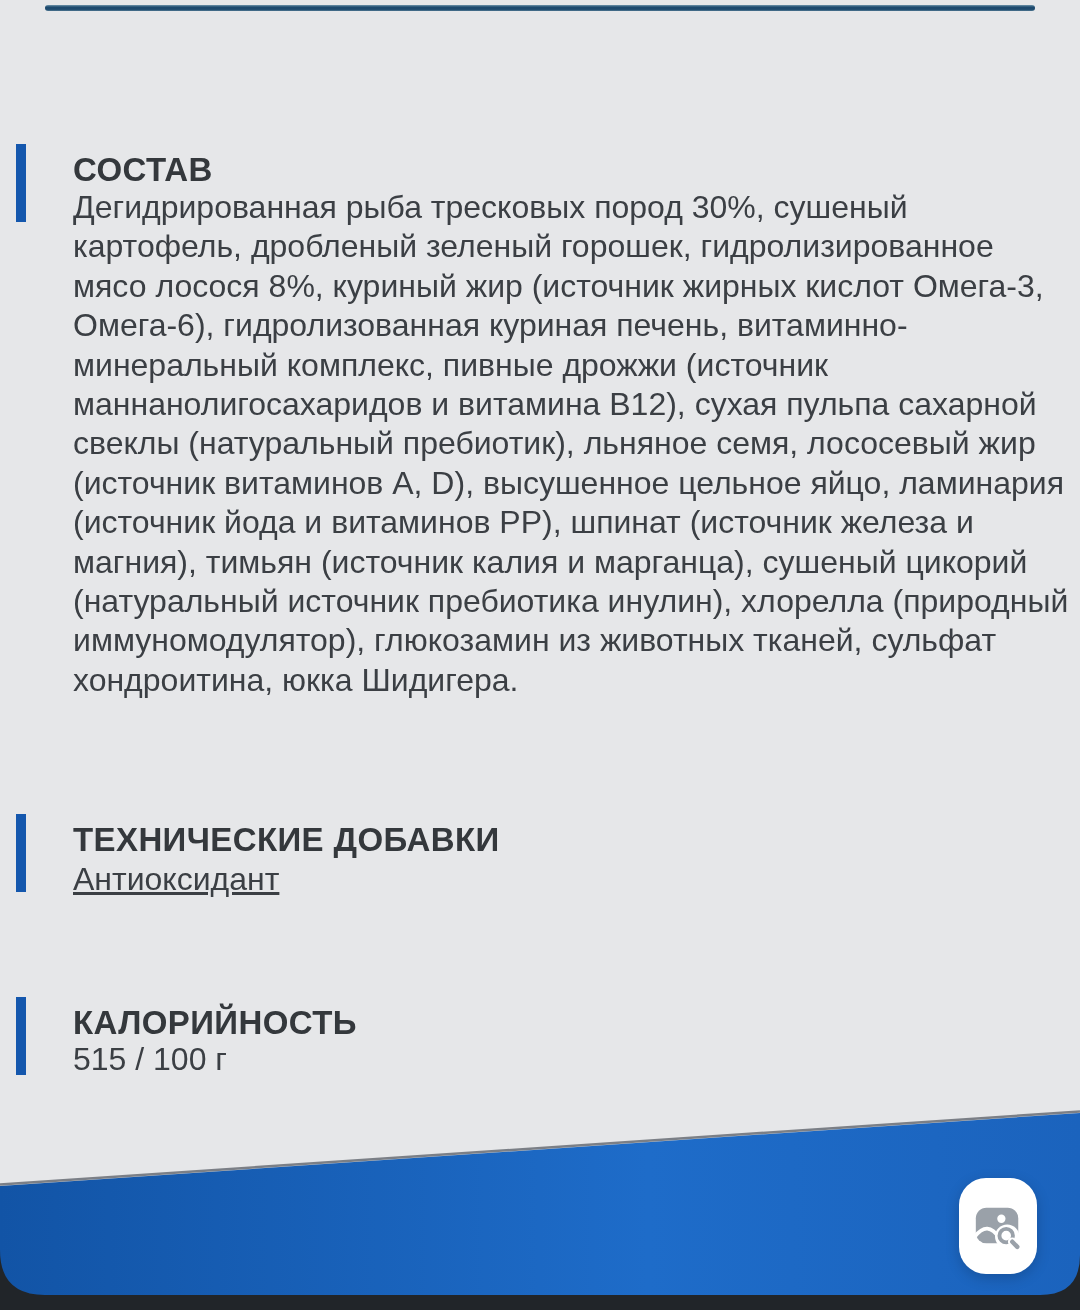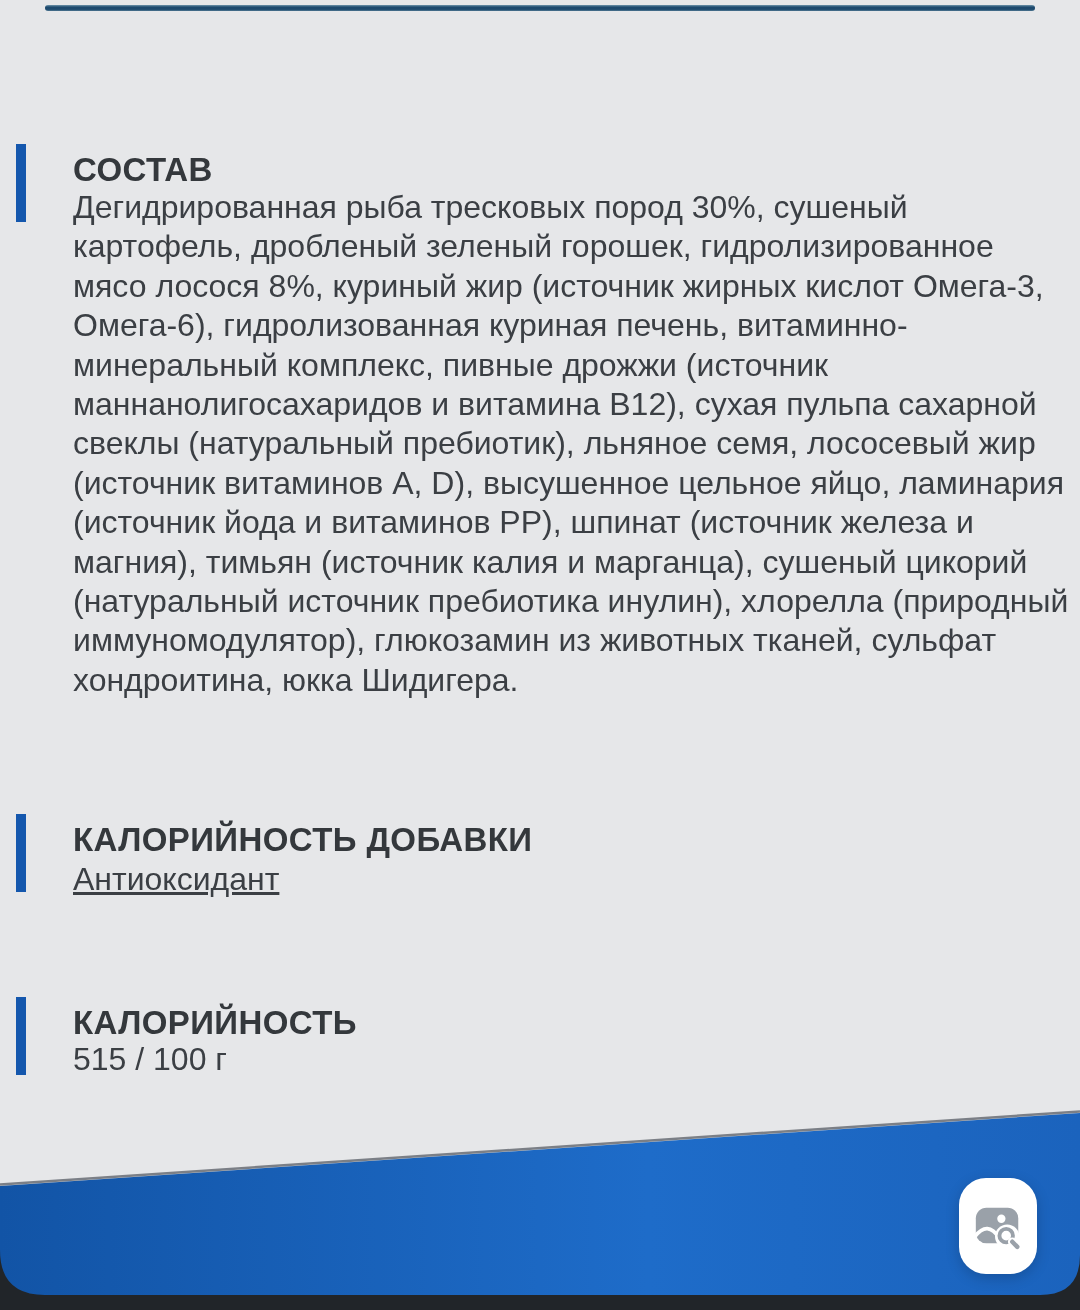--- a/index.html
+++ b/index.html
@@ -85,21 +85,21 @@
 свеклы (натуральный пребиотик), льняное семя, лососевый жир
 (источник витаминов А, D), высушенное цельное яйцо, ламинария
 (источник йода и витаминов РР), шпинат (источник железа и
 магния), тимьян (источник калия и марганца), сушеный цикорий
 (натуральный источник пребиотика инулин), хлорелла (природный
 иммуномодулятор), глюкозамин из животных тканей, сульфат
 хондроитина, юкка Шидигера.</p>
 
   <div class="section-header sec-additives">
     <span class="accent-bar"></span>
-    <h2 class="section-title">КАЛОРИЙНОСТЬ ДОБАВКИ</h2>
+    <h2 class="section-title">ТЕХНИЧЕСКИЕ ДОБАВКИ</h2>
   </div>
   <p class="body-text additives-value">Антиоксидант</p>
 
   <div class="section-header sec-calories">
     <span class="accent-bar"></span>
     <h2 class="section-title">КАЛОРИЙНОСТЬ</h2>
   </div>
   <p class="body-text calories-value">515 / 100 г</p>
 
   <svg class="footer-wedge" viewBox="0 0 1080 210" preserveAspectRatio="none" aria-hidden="true">

